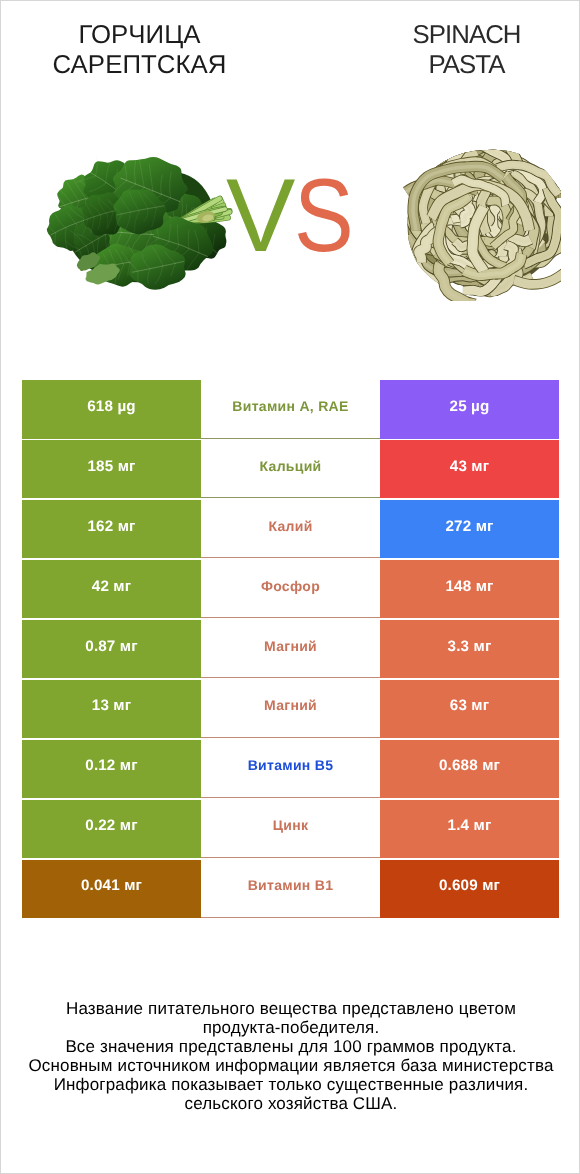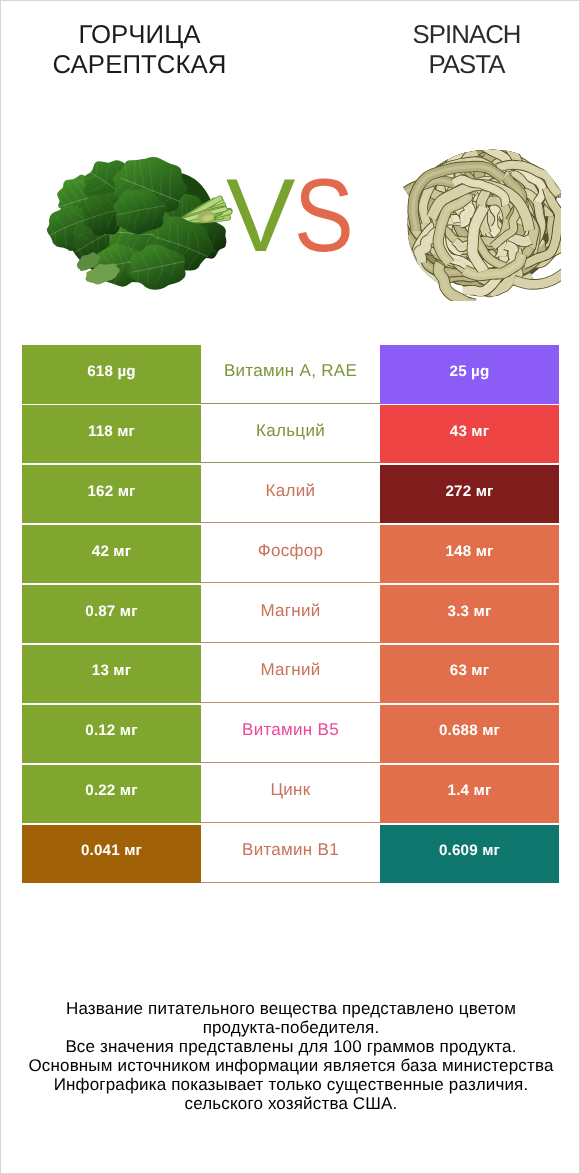--- a/index.html
+++ b/index.html
@@ -21,26 +21,26 @@
   .vs .v{color:#7aa22e;}
   .vs .s{color:#e06a4b;}
   .photo{position:absolute;}
   .photo svg{display:block;width:100%;height:100%;}
   .photo-left{left:41px;top:154px;width:194px;height:141px;z-index:2;}
   .photo-right{left:385px;top:147px;width:175px;height:153px;z-index:2;}
 
   
   .table{position:absolute;left:21px;top:344px;width:537px;}
   .row{position:relative;height:58.5px;margin-bottom:1.45px;display:flex;}
-  .cell{height:58.5px;display:flex;align-items:center;justify-content:center;box-sizing:border-box;}
+  .cell{height:58.5px;display:flex;align-items:center;justify-content:center;box-sizing:border-box;margin-top:35px;}
   .c-left{width:179px;color:#fff;}
   .c-mid{width:179px;background:#fff;border-bottom:1.4px solid #000;}
   .c-right{width:179px;color:#fff;}
   .val{font-size:15.2px;font-weight:600;letter-spacing:.15px;position:relative;top:-3px;}
-  .lbl{font-size:17px;font-weight:400;letter-spacing:.3px;position:relative;top:-3px;}
+  .lbl{font-size:14px;font-weight:700;letter-spacing:.3px;position:relative;top:-3px;}
 
   
   .footer{position:absolute;left:0;top:999px;width:580px;text-align:center;color:#000000;font-size:17px;line-height:18.95px;letter-spacing:0.16px;}
 </style>
 </head>
 <body>
 
 <div class="page">
 
   <div class="titles">
@@ -819,37 +819,37 @@
         </div>
         <div class="cell c-mid" style="border-bottom-color:#8d9761">
           <span class="lbl" style="color:#7d963c">Витамин A, RAE</span>
         </div>
         <div class="cell c-right" style="background:#8b5cf6">
           <span class="val">25 µg</span>
         </div>
       </div>
       <div class="row">
         <div class="cell c-left" style="background:#80a630">
-          <span class="val">118 мг</span>
+          <span class="val">185 мг</span>
         </div>
         <div class="cell c-mid" style="border-bottom-color:#8d9761">
           <span class="lbl" style="color:#7d963c">Кальций</span>
         </div>
         <div class="cell c-right" style="background:#ef4444">
           <span class="val">43 мг</span>
         </div>
       </div>
       <div class="row">
         <div class="cell c-left" style="background:#80a630">
           <span class="val">162 мг</span>
         </div>
         <div class="cell c-mid" style="border-bottom-color:#c18b74">
           <span class="lbl" style="color:#c8735a">Калий</span>
         </div>
-        <div class="cell c-right" style="background:#7f1d1d">
+        <div class="cell c-right" style="background:#3b82f6">
           <span class="val">272 мг</span>
         </div>
       </div>
       <div class="row">
         <div class="cell c-left" style="background:#80a630">
           <span class="val">42 мг</span>
         </div>
         <div class="cell c-mid" style="border-bottom-color:#c18b74">
           <span class="lbl" style="color:#c8735a">Фосфор</span>
         </div>
@@ -877,21 +877,21 @@
         </div>
         <div class="cell c-right" style="background:#e16f4c">
           <span class="val">63 мг</span>
         </div>
       </div>
       <div class="row">
         <div class="cell c-left" style="background:#80a630">
           <span class="val">0.12 мг</span>
         </div>
         <div class="cell c-mid" style="border-bottom-color:#c18b74">
-          <span class="lbl" style="color:#ec4899">Витамин B5</span>
+          <span class="lbl" style="color:#1d4ed8">Витамин B5</span>
         </div>
         <div class="cell c-right" style="background:#e16f4c">
           <span class="val">0.688 мг</span>
         </div>
       </div>
       <div class="row">
         <div class="cell c-left" style="background:#80a630">
           <span class="val">0.22 мг</span>
         </div>
         <div class="cell c-mid" style="border-bottom-color:#c18b74">
@@ -901,21 +901,21 @@
           <span class="val">1.4 мг</span>
         </div>
       </div>
       <div class="row">
         <div class="cell c-left" style="background:#a16207">
           <span class="val">0.041 мг</span>
         </div>
         <div class="cell c-mid" style="border-bottom-color:#c18b74">
           <span class="lbl" style="color:#c8735a">Витамин B1</span>
         </div>
-        <div class="cell c-right" style="background:#0f766e">
+        <div class="cell c-right" style="background:#c2410c">
           <span class="val">0.609 мг</span>
         </div>
       </div>
     </div>
 
   <div class="footer">
       <div>Название питательного вещества представлено цветом</div>
       <div>продукта-победителя.</div>
       <div>Все значения представлены для 100 граммов продукта.</div>
       <div>Основным источником информации является база министерства</div>

